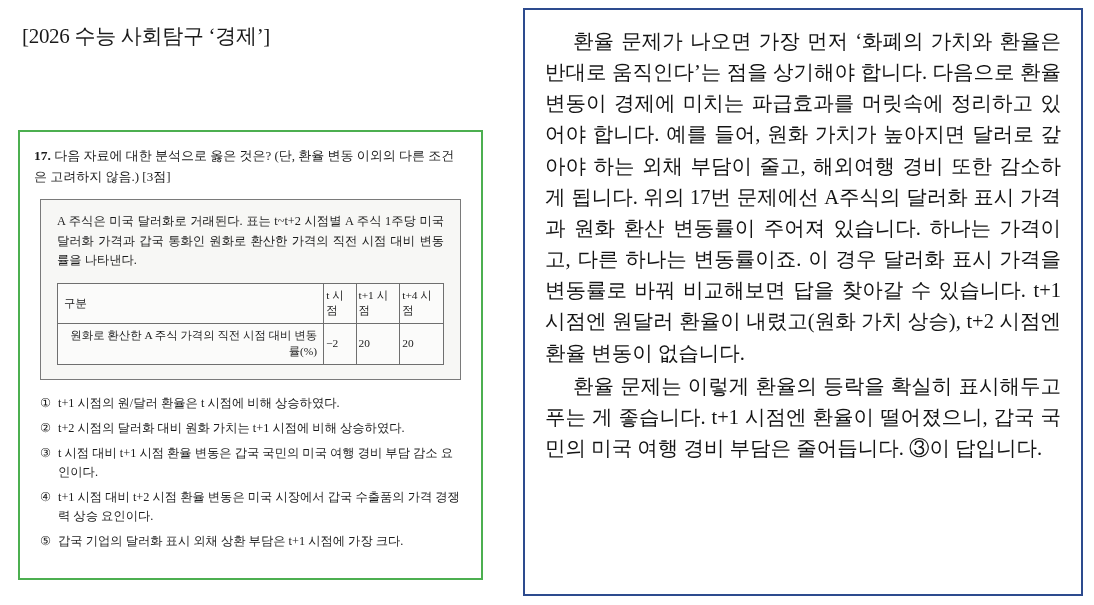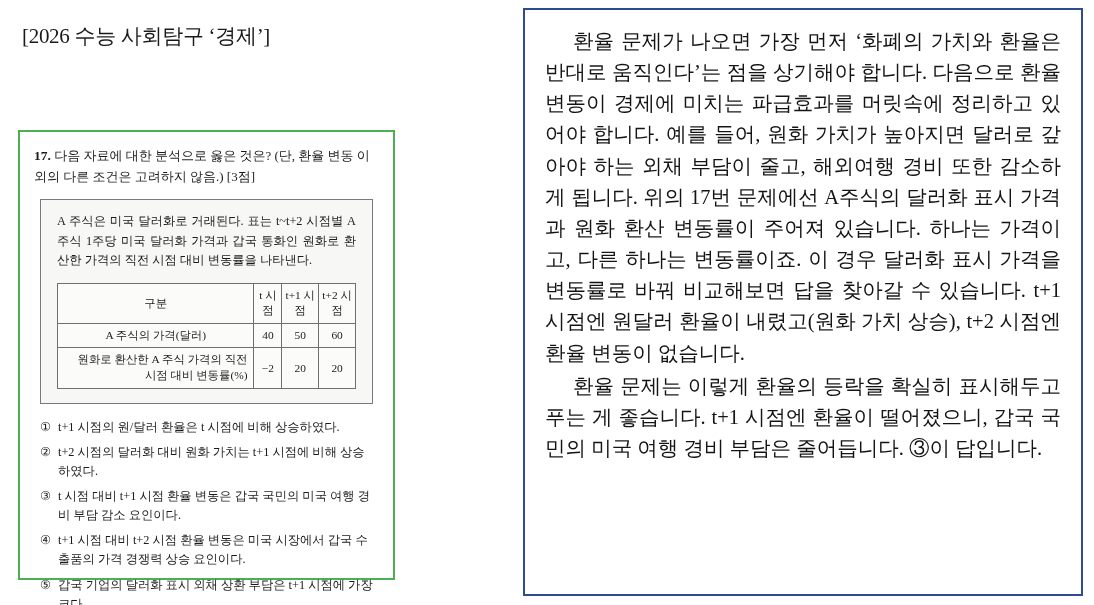--- a/index.html
+++ b/index.html
@@ -42,21 +42,21 @@
     color: #1a1a1a;
     margin: 22px 0 0 4px;
     font-family: "Liberation Sans", sans-serif;
   }
 
   
   #problem-card {
     position: absolute;
     left: 18px;
     top: 130px;
-    width: 377px;
+    width: 465px;
     height: 450px;
     box-sizing: border-box;
     border: 2px solid #4caf50;
     background: #ffffff;
     padding: 12px 14px 10px 14px;
     font-family: "Liberation Serif", serif;
   }
 
   .q-head {
     font-size: 13px;
@@ -88,21 +88,21 @@
   #stimulus-table {
     width: 100%;
     border-collapse: collapse;
     margin-top: 12px;
     background: #fbfbfa;
   }
   #stimulus-table th,
   #stimulus-table td {
     border: 1px solid #6f6f6f;
     font-size: 11.4px;
-    text-align: center;
+    text-align: left;
     padding: 4px 2px;
     color: #1b1b1b;
     font-weight: 400;
     line-height: 1.35;
   }
   #stimulus-table th {
     font-weight: 400;
   }
   #stimulus-table td.rowlabel,
   #stimulus-table th.rowlabel {
@@ -188,30 +188,24 @@
 
     <div id="stimulus-box">
       <p class="stim-text">A 주식은 미국 달러화로 거래된다. 표는 t~t+2 시점별 A 주식 1주당 미국 달러화 가격과 갑국 통화인 원화로 환산한 가격의 직전 시점 대비 변동률을 나타낸다.</p>
 
       <table id="stimulus-table">
         <thead>
           <tr>
             <th class="rowlabel">구분</th>
             <th>t 시점</th>
             <th>t+1 시점</th>
-            <th>t+2 시점</th>
+            <th>t+4 시점</th>
           </tr>
         </thead>
         <tbody>
-          <tr>
-            <td class="rowlabel">A 주식의 가격(달러)</td>
-            <td>40</td>
-            <td>50</td>
-            <td>60</td>
-          </tr>
           <tr>
             <td class="rowlabel two-line">원화로 환산한 A 주식 가격의 직전 시점 대비 변동률(%)</td>
             <td>−2</td>
             <td>20</td>
             <td>20</td>
           </tr>
         </tbody>
       </table>
     </div>
 

